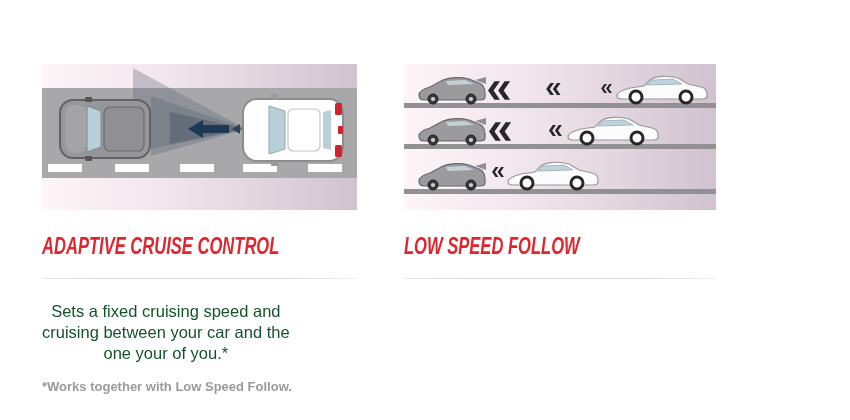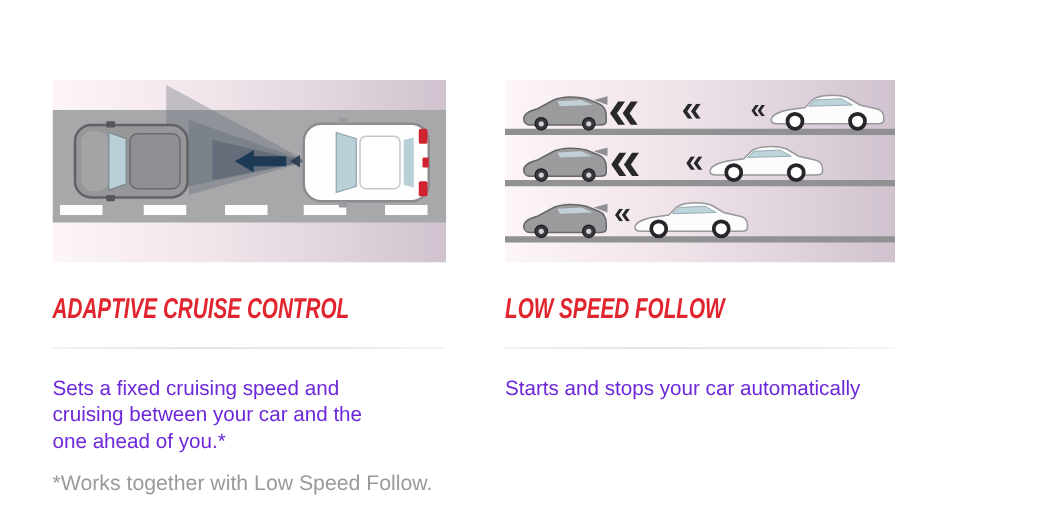--- a/index.html
+++ b/index.html
@@ -9,23 +9,23 @@
   .feature-col.left{left:42px;width:315px;}
   .feature-col.right{left:404px;width:312px;}
   .illus{position:absolute;top:0;left:0;width:100%;height:146px;}
   .illus svg{display:block;width:100%;height:100%;}
   .feature-title{position:absolute;top:170px;left:0;margin:0;white-space:nowrap;
         font-style:italic;font-weight:700;font-size:23px;line-height:24px;
         letter-spacing:0px;color:#e0252e;transform:scaleX(0.72);transform-origin:left top;}
   .divider{position:absolute;top:214px;left:0;width:100%;height:1px;border:none;margin:0;
         background:linear-gradient(to right,#e9e9e9,#d4d4d4 35%,#dcdcdc 75%,#efefef);}
   .feature-desc{position:absolute;top:237px;left:0;margin:0;
-        font-size:16.5px;line-height:21px;color:#6d28d9;}
+        font-size:16.5px;line-height:21px;color:#14532d;text-align:center;}
   .feature-foot{position:absolute;top:314px;left:0;margin:0;
-        font-size:17px;line-height:17px;color:#9a9a9a;}
+        font-size:13px;line-height:17px;color:#9a9a9a;font-weight:bold;}
 </style>
 </head>
 <body>
 
 <svg width="0" height="0" style="position:absolute" aria-hidden="true">
   <defs>
     <linearGradient id="pinkbg" x1="0" y1="0" x2="1" y2="0">
       <stop offset="0" stop-color="#fdf5f7"></stop>
       <stop offset="0.45" stop-color="#efe3ea"></stop>
       <stop offset="1" stop-color="#d0c3cf"></stop>
@@ -95,21 +95,21 @@
           <rect x="28" y="-2" width="7" height="5" rx="1" fill="#9a9a9e"></rect>
           <rect x="28" y="65" width="7" height="5" rx="1" fill="#9a9a9e"></rect>
         </g>
       </svg>
     </div>
     <h2 class="feature-title">ADAPTIVE CRUISE CONTROL</h2>
     <hr class="divider">
     <p class="feature-desc">
       <span>Sets a fixed cruising speed and</span><br>
       <span>cruising between your car and the</span><br>
-      <span>one ahead of you.*</span>
+      <span>one your of you.*</span>
     </p>
     <p class="feature-foot">*Works together with Low Speed Follow.</p>
   </section>
 
   <section class="feature-col right">
     <div class="illus">
       <svg viewBox="0 0 312 146">
         <rect width="312" height="146" fill="url(#pinkbg)"></rect>
         <g>
           <rect y="39" width="312" height="5" fill="#919194"></rect>
@@ -132,17 +132,17 @@
         <g>
           <use href="#sym-hatchback" x="13" y="98" width="70" height="30"></use>
           <use href="#sym-chevrons" x="88" y="103" width="13" height="10"></use>
           <use href="#sym-sedan" x="101" y="97" width="95" height="30"></use>
         </g>
       </svg>
     </div>
     <h2 class="feature-title">LOW SPEED FOLLOW</h2>
     <hr class="divider">
     <p class="feature-desc">
-      <span>Starts and stops your car automatically</span><br>
+      <br>
     </p>
   </section>
 
 </div>
 
 </body></html>

